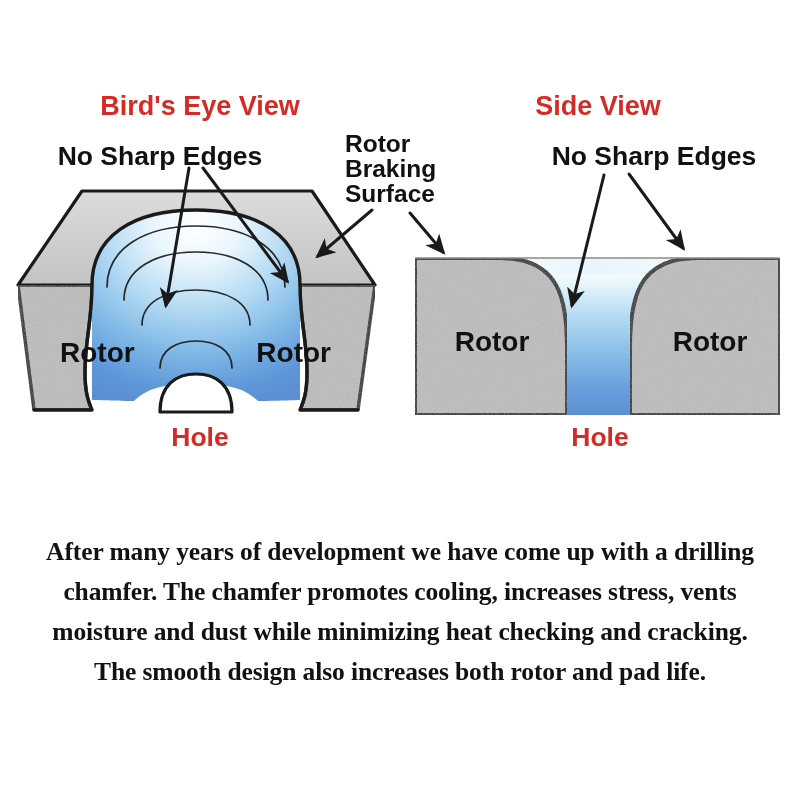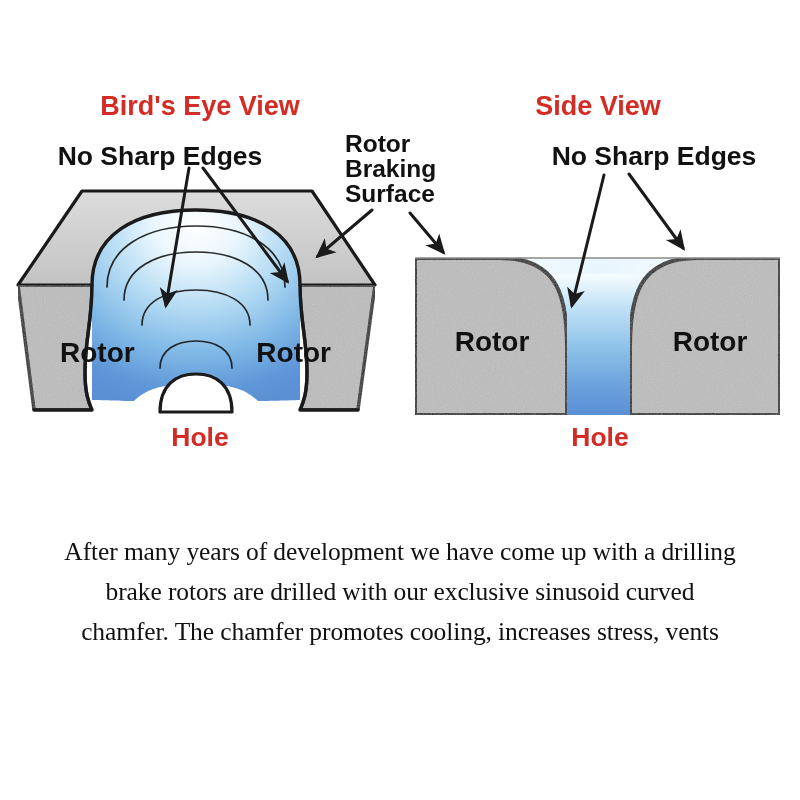--- a/index.html
+++ b/index.html
@@ -15,21 +15,21 @@
     position:absolute;
     width:800px;
     left:0;
     text-align:center;
     font-family:"Liberation Serif", serif;
     font-size:25.5px;
     line-height:40px;
     color:#111111;
     letter-spacing:-0.1px;
   }
-  .cap-line{display:block;white-space:nowrap;}
+  .cap-line{display:block;white-space:nowrap;font-weight:bold;}
 </style>
 </head>
 <body>
 
 <div id="stage">
 
   <svg id="diagram" viewBox="0 0 800 800" xmlns="http://www.w3.org/2000/svg">
     <defs>
 
       <filter id="grain" x="0%" y="0%" width="100%" height="100%">
@@ -173,17 +173,18 @@
     <text x="492" y="351" text-anchor="middle" font-family="Liberation Sans, sans-serif" font-size="28" font-weight="bold" fill="#111111">Rotor</text>
     <text x="710" y="351" text-anchor="middle" font-family="Liberation Sans, sans-serif" font-size="28" font-weight="bold" fill="#111111">Rotor</text>
 
     <text x="200" y="446" text-anchor="middle" font-family="Liberation Sans, sans-serif" font-size="26.5" font-weight="bold" fill="#D42B24">Hole</text>
 
     <text x="600" y="446" text-anchor="middle" font-family="Liberation Sans, sans-serif" font-size="26.5" font-weight="bold" fill="#D42B24">Hole</text>
   </svg>
 
   <div class="caption" id="caption-block" style="top:532px;">
       <span class="cap-line">After many years of development we have come up with a drilling</span>
-      <span class="cap-line">brake rotors are drilled with our exclusive sinusoid curved</span>
       <span class="cap-line">chamfer. The chamfer promotes cooling, increases stress, vents</span>
+      <span class="cap-line">moisture and dust while minimizing heat checking and cracking.</span>
+      <span class="cap-line">The smooth design also increases both rotor and pad life.</span>
     </div>
 
 </div>
 
 </body></html>

